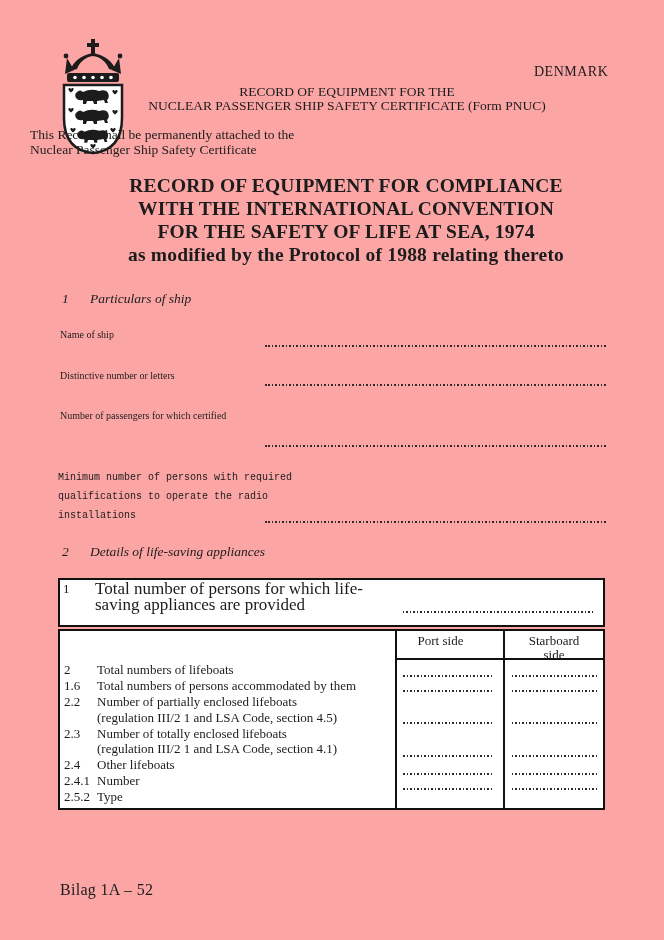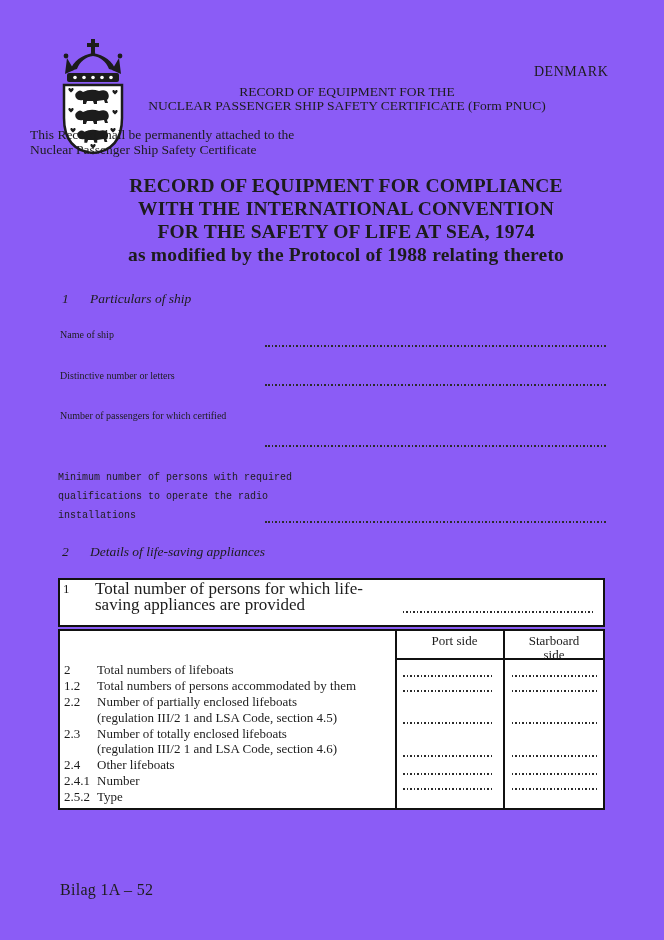--- a/index.html
+++ b/index.html
@@ -1,17 +1,17 @@
 <!DOCTYPE html>
 <html><head>
 <meta charset="utf-8">
 <style>
   html,body{margin:0;padding:0;background:#ffffff;}
   .page{
-    position:relative;width:664px;height:940px;background:#8b5cf6;
+    position:relative;width:664px;height:940px;background:#fca5a5;
     color:#1c1c1c;font-family:"Liberation Serif","DejaVu Serif",serif;
     overflow:hidden;
   }
   .abs{position:absolute;}
   
   .country{left:534px;top:64px;font-size:14px;letter-spacing:0.5px;}
   .form-title{left:30px;top:85px;width:634px;text-align:center;
     font-size:13.5px;line-height:14px;}
   .attach-note{left:30px;top:128px;width:634px;text-align:left;
     font-size:13.5px;line-height:14.5px;}
@@ -125,47 +125,47 @@
     <span class="t1-num">1</span>
     <div class="t1-text">Total number of persons for which life-saving appliances are provided</div>
     <div class="dotline" style="left:343px;top:31px;width:190px;"></div>
   </div>
 
   <div class="tbox t2">
     <div class="vline" style="left:335px;"></div>
     <div class="vline" style="left:443px;"></div>
     <div class="hline" style="left:335px;right:0;top:27px;"></div>
 
-    <div class="colhead" style="left:349px;width:91px;">Port side</div>
+    <div class="colhead" style="left:335px;width:91px;">Port side</div>
     <div class="colhead" style="left:459px;width:70px;">Starboard side</div>
 
     <div class="rows">
       <div class="trow">
           <span class="tnum">2</span>
           <span class="ttext">Total numbers of lifeboats</span>
         </div>
       <div class="trow">
-          <span class="tnum">1.2</span>
+          <span class="tnum">1.6</span>
           <span class="ttext">Total numbers of persons accommodated by them</span>
         </div>
       <div class="trow">
           <span class="tnum">2.2</span>
           <span class="ttext">Number of partially enclosed lifeboats</span>
         </div>
       <div class="trow">
           <span class="tnum"></span>
           <span class="ttext">(regulation III/2 1 and LSA Code, section 4.5)</span>
         </div>
       <div class="trow">
           <span class="tnum">2.3</span>
           <span class="ttext">Number of totally enclosed lifeboats</span>
         </div>
       <div class="trow">
           <span class="tnum"></span>
-          <span class="ttext">(regulation III/2 1 and LSA Code, section 4.6)</span>
+          <span class="ttext">(regulation III/2 1 and LSA Code, section 4.1)</span>
         </div>
       <div class="trow">
           <span class="tnum">2.4</span>
           <span class="ttext">Other lifeboats</span>
         </div>
       <div class="trow">
           <span class="tnum">2.4.1</span>
           <span class="ttext">Number</span>
         </div>
       <div class="trow">

